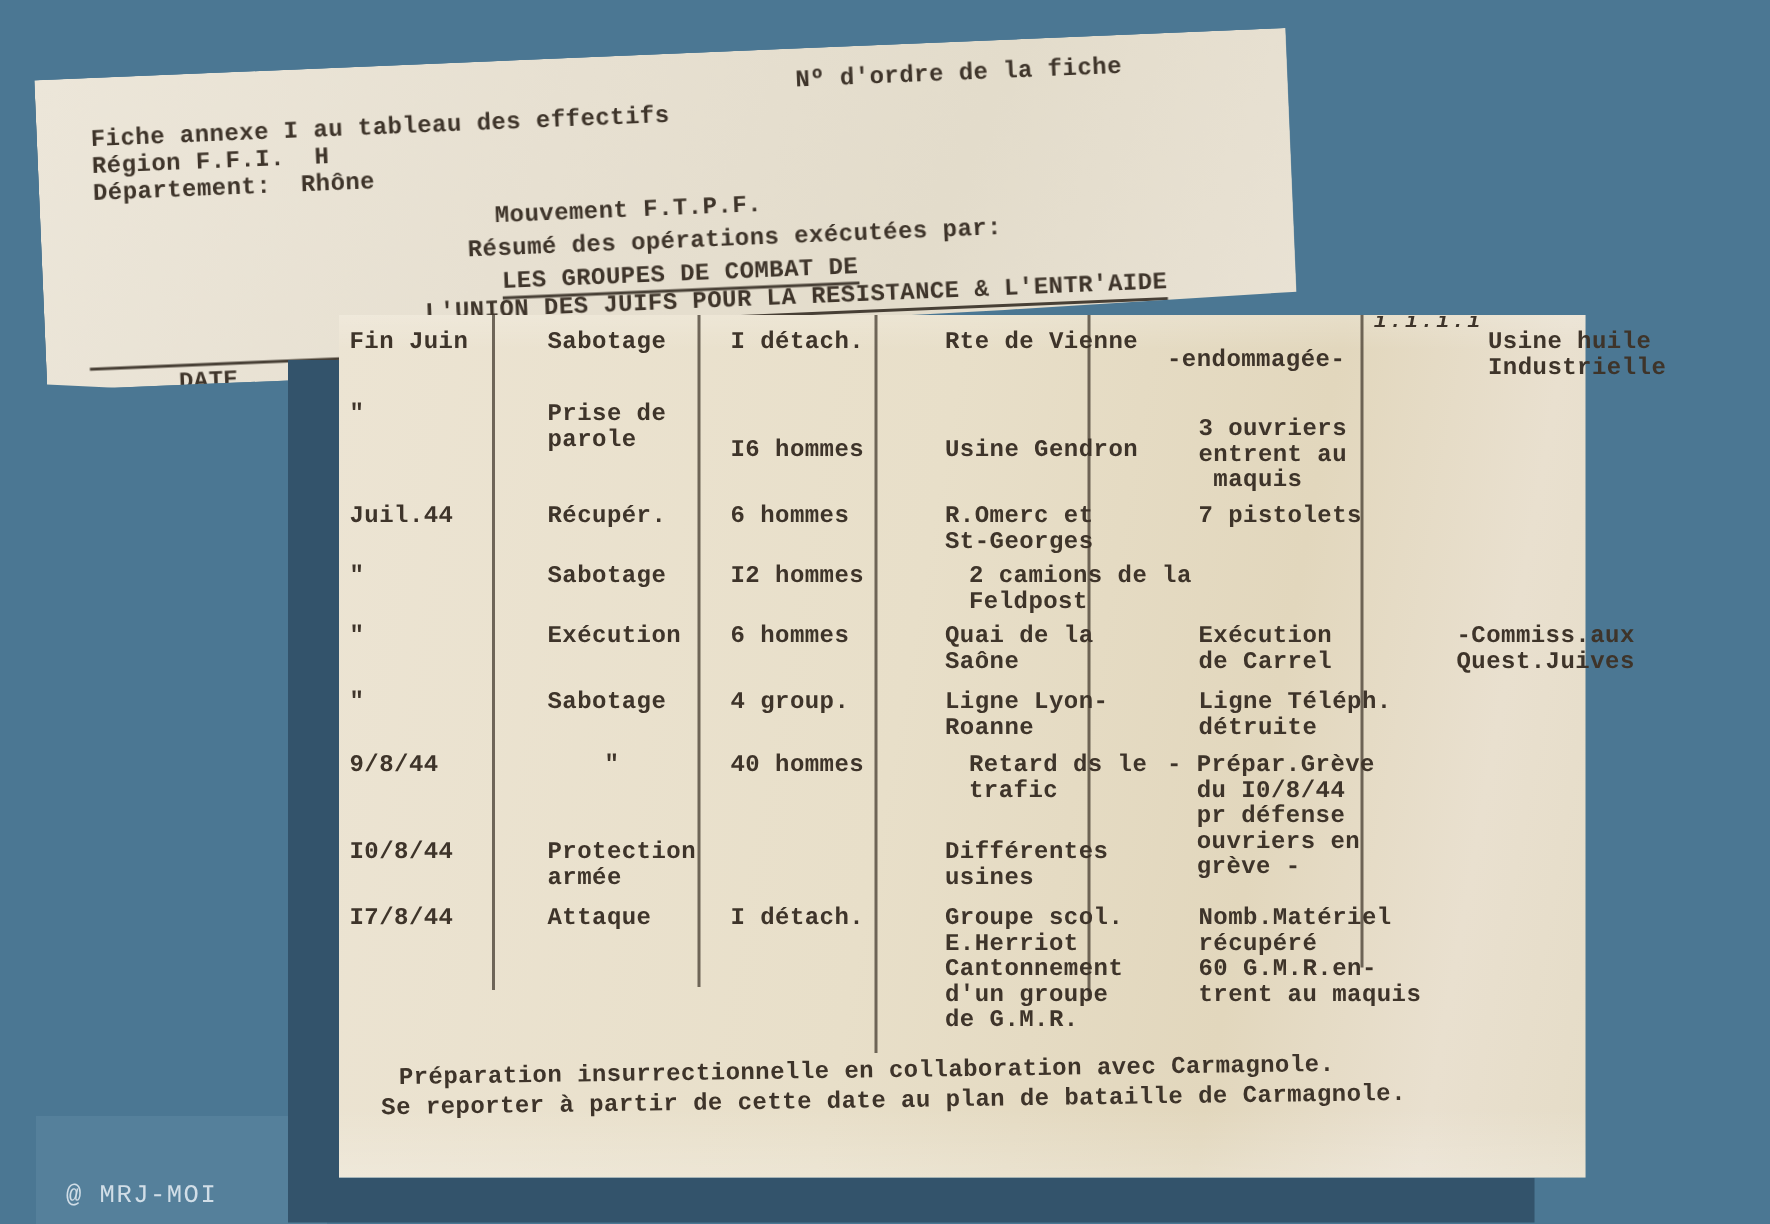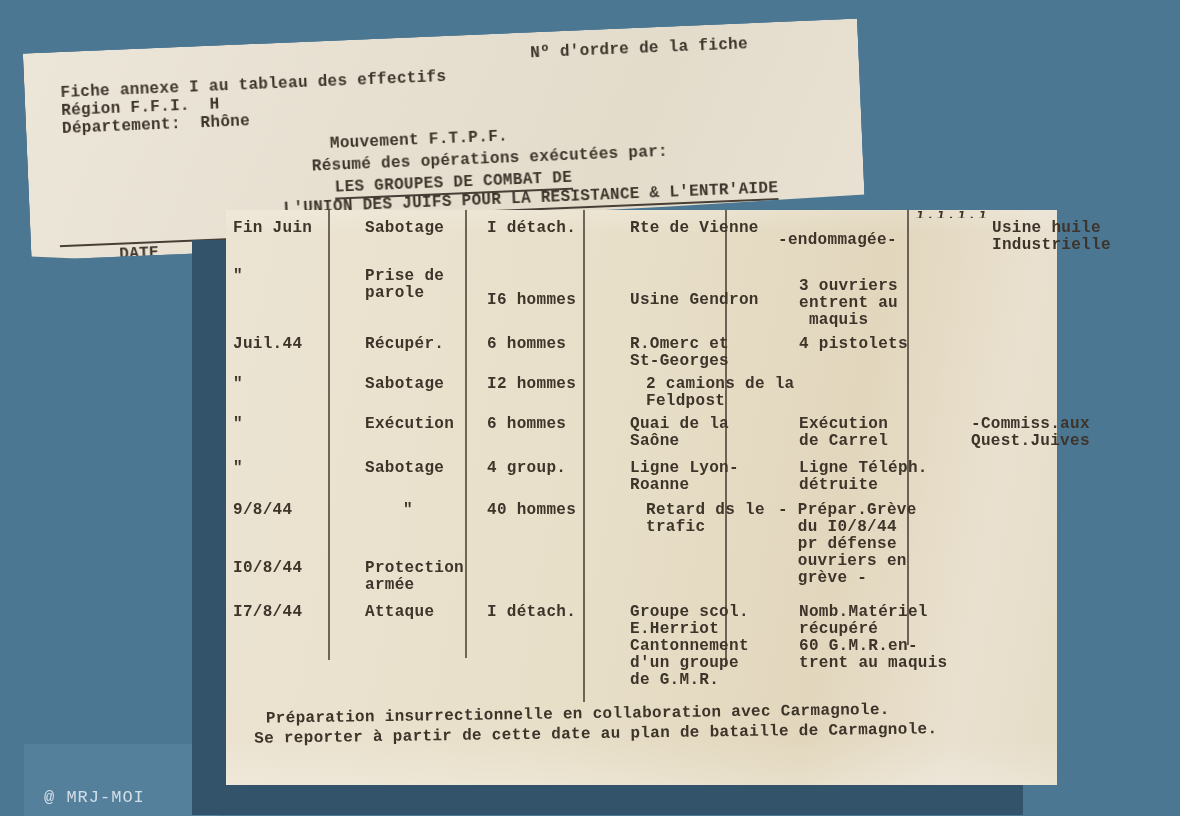--- a/index.html
+++ b/index.html
@@ -101,21 +101,21 @@
  maquis</div>
     <div class="c cn"></div>
   </div>
 
   <div class="trow" style="top:126px">
     <div class="c cd">Juil.44</div>
     <div class="c ca">Récupér.</div>
     <div class="c cf">6 hommes</div>
     <div class="c cp">R.Omerc et
 St-Georges</div>
-    <div class="c cr">4 pistolets</div>
+    <div class="c cr">7 pistolets</div>
     <div class="c cn"></div>
   </div>
 
   <div class="trow" style="top:166px">
     <div class="c cd">"</div>
     <div class="c ca">Sabotage</div>
     <div class="c cf">I2 hommes</div>
     <div class="c cr">2 camions de la
 Feldpost</div>
     <div class="c cn"></div>
@@ -155,20 +155,22 @@
   pr défense
   ouvriers en
   grève -</div>
   </div>
 
   <div class="trow" style="top:350px">
     <div class="c cd">I0/8/44</div>
     <div class="c ca">Protection
 armée</div>
     <div class="c cf"></div>
+    <div class="c cp">Différentes
+usines</div>
     <div class="c cr"></div>
     <div class="c cn"></div>
   </div>
 
   <div class="trow" style="top:394px">
     <div class="c cd">I7/8/44</div>
     <div class="c ca">Attaque</div>
     <div class="c cf">I détach.</div>
     <div class="c cp">Groupe scol.
 E.Herriot

